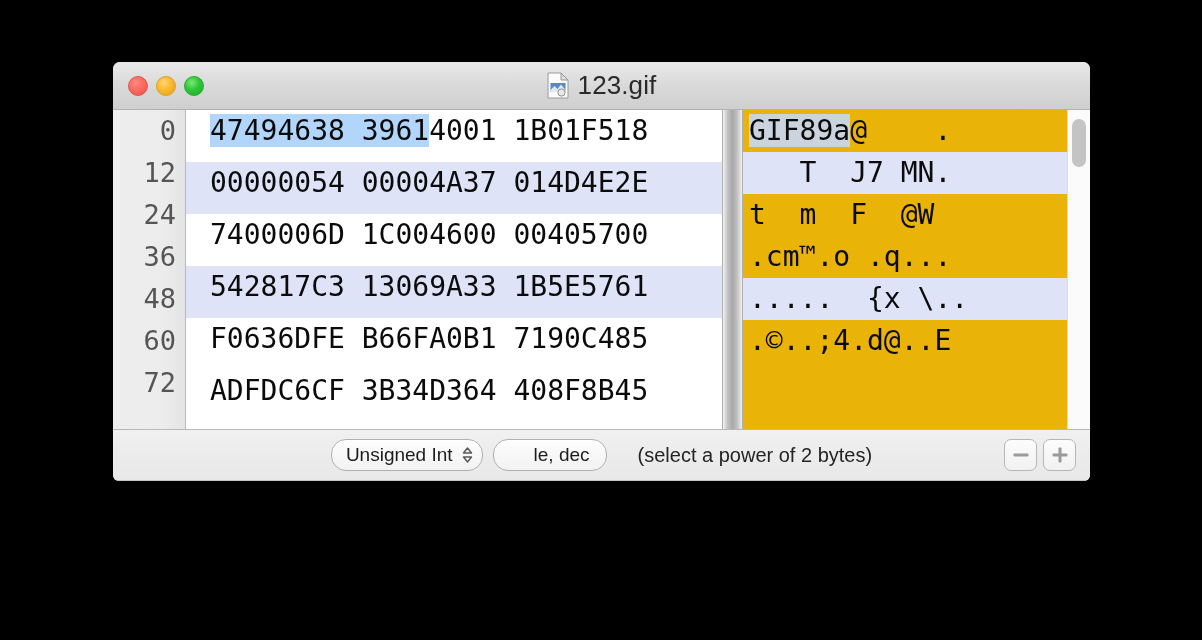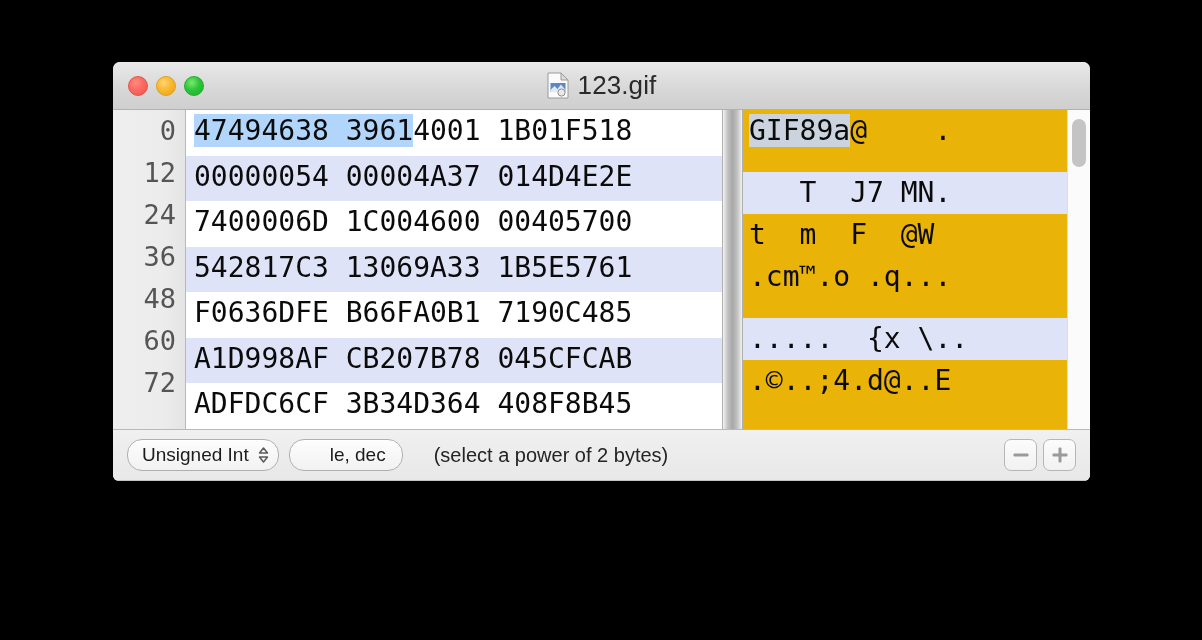--- a/index.html
+++ b/index.html
@@ -117,21 +117,21 @@
     background: #ffffff;
     overflow: hidden;
   }
   .hex-row {
     height: 52px;
     line-height: 42px;
     white-space: pre;
     font-family: "DejaVu Sans Mono", monospace;
     font-size: 28px;
     color: #0b0b0b;
-    padding-left: 8px;
+    padding-left: 24px;
     letter-spacing: 0px;
   }
   .hex-row.alt { background: #dfe3f7; }
   .hex-row .sel { background: #b2d5fb; }
 
   .splitter {
     flex: 0 0 19px;
     background: linear-gradient(to right, #f4f4f4 0%, #c2c2c2 25%, #a8a8a8 50%, #c2c2c2 75%, #f0f0f0 100%);
     border-left: 1px solid #b0b0b0;
     border-right: 1px solid #b0b0b0;
@@ -146,21 +146,21 @@
   }
   .ascii-row {
     height: 42px;
     line-height: 42px;
     white-space: pre;
     font-family: "DejaVu Sans Mono", monospace;
     font-size: 28px;
     color: #0b0b0b;
     padding-left: 6px;
   }
-  .ascii-row.alt { background: #dfe3f7; margin-top: 20px; }
+  .ascii-row.alt { background: #dfe3f7; }
   .ascii-row .sel { background: #cbd4de; }
 
   .scrollbar {
     flex: 0 0 22px;
     background: #fbfbfb;
     border-left: 1px solid #dddddd;
     position: relative;
   }
   .scroll-thumb {
     position: absolute;
@@ -175,20 +175,21 @@
   
   .toolbar {
     flex: 0 0 50px;
     background: linear-gradient(to bottom, #f0f0f0 0%, #e8e8e8 100%);
     border-bottom: 1px solid #c4c4c4;
     display: flex;
     align-items: center;
     padding: 0 14px;
     gap: 10px;
     position: relative;
+    justify-content: center;
   }
 
   .popup-btn {
     height: 30px;
     border: 1px solid #b0b0b0;
     border-radius: 15px;
     background: linear-gradient(to bottom, #fdfdfd 0%, #f2f2f2 100%);
     display: flex;
     align-items: center;
     padding: 0 8px 0 14px;
@@ -317,21 +318,20 @@
         <div class="offset-cell">60</div>
         <div class="offset-cell">72</div>
       </div>
 
       <div class="hex-col">
         <div class="hex-row"><span class="sel">47494638 3961</span><span>4001 1B01F518</span></div>
         <div class="hex-row alt"><span>00000054 00004A37 014D4E2E</span></div>
         <div class="hex-row"><span>7400006D 1C004600 00405700</span></div>
         <div class="hex-row alt"><span>542817C3 13069A33 1B5E5761</span></div>
         <div class="hex-row"><span>F0636DFE B66FA0B1 7190C485</span></div>
-        <div class="hex-row alt"><span>A1D998AF CB207B78 045CFCAB</span></div>
         <div class="hex-row"><span>ADFDC6CF 3B34D364 408F8B45</span></div>
       </div>
 
       <div class="splitter"></div>
 
       <div class="ascii-col">
         <div class="ascii-row"><span class="sel">GIF89a</span><span>@    .</span></div>
         <div class="ascii-row alt"><span>   T  J7 MN.</span></div>
         <div class="ascii-row"><span>t  m  F  @W</span></div>
         <div class="ascii-row"><span>.cm™.o .q...</span></div>

